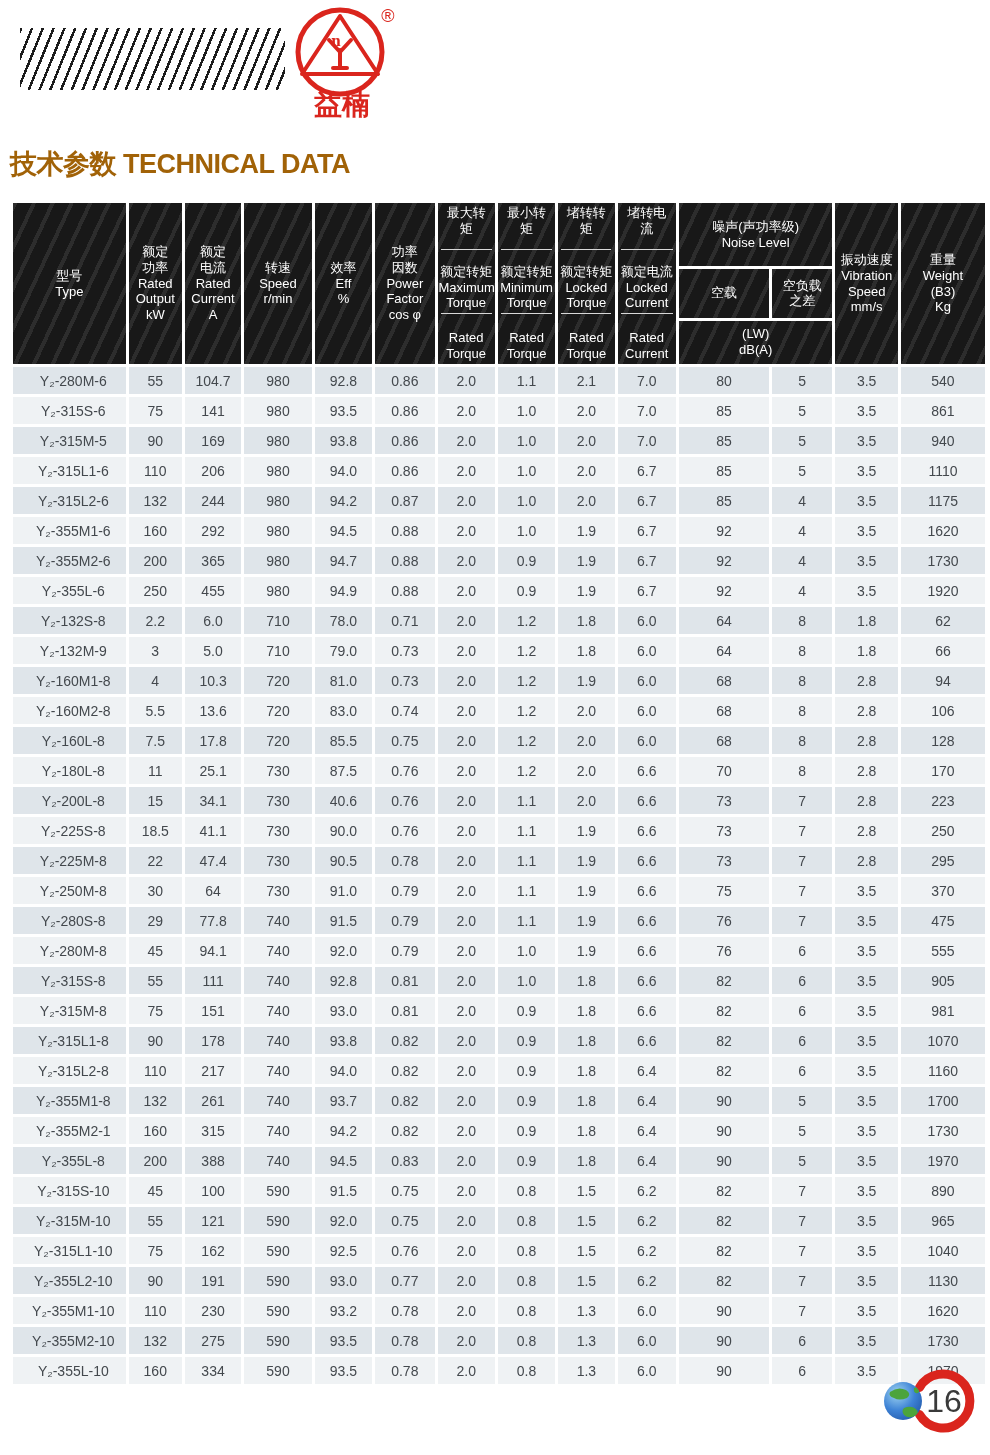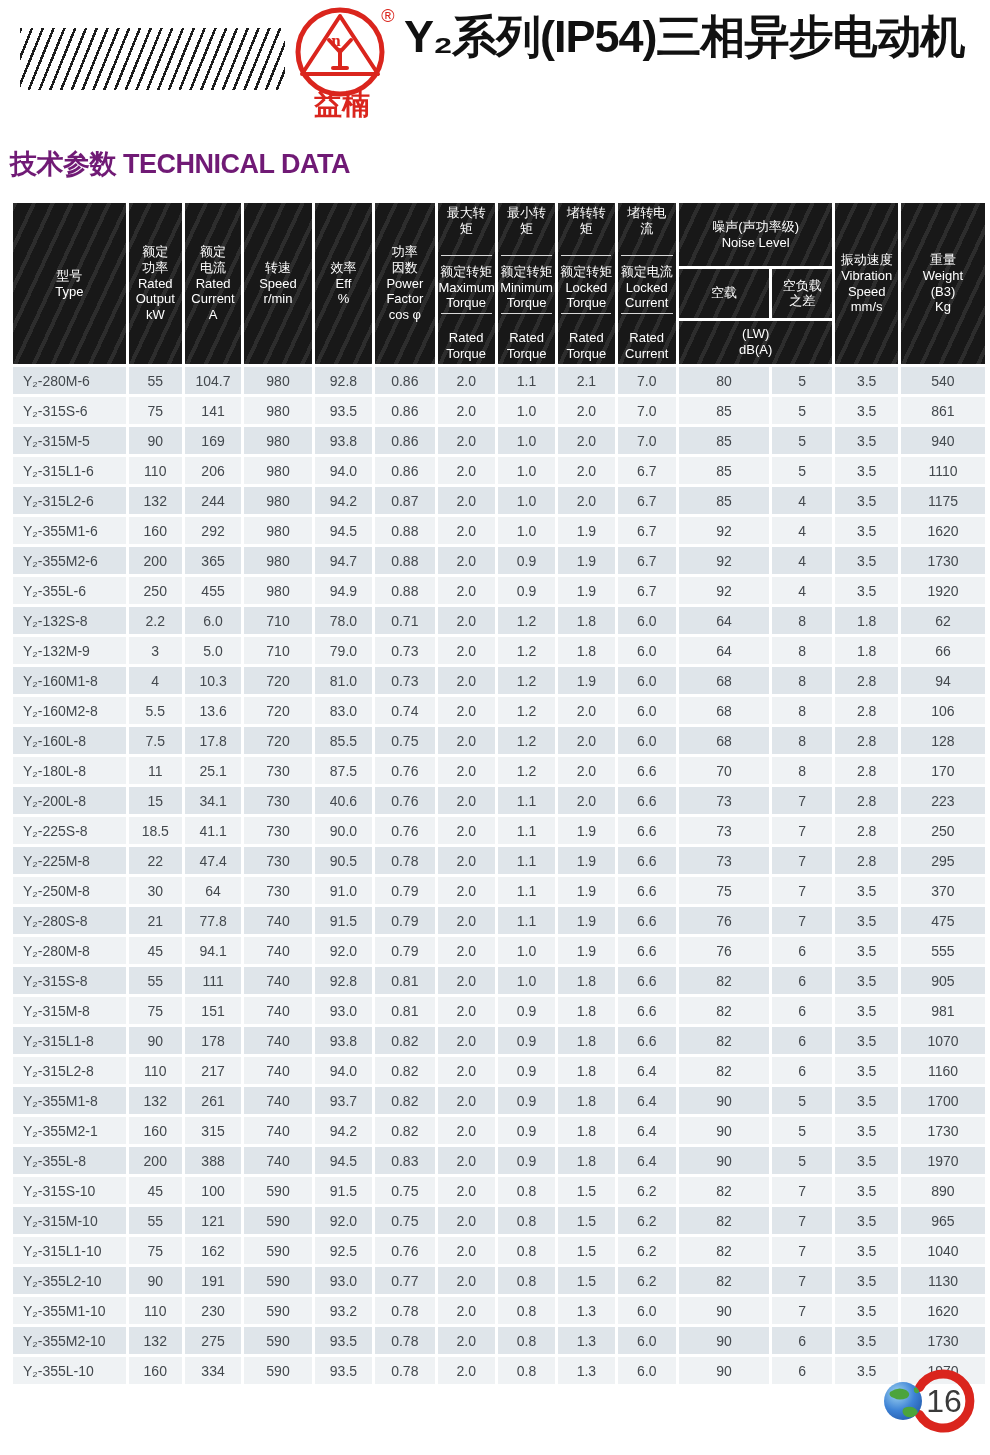--- a/index.html
+++ b/index.html
@@ -6,33 +6,33 @@
   .page{position:relative;width:990px;height:1455px;background:#fff;overflow:hidden;
         font-family:"Liberation Sans","DejaVu Sans",sans-serif;}
 
   
   .hatch{position:absolute;left:20px;top:28px;width:265px;height:62px;
          background:repeating-linear-gradient(112deg,#1c1c1c 0 2.5px,transparent 2.5px 10px);}
   .logo{position:absolute;left:292px;top:4px;width:106px;height:120px;}
   .titles{position:absolute;left:404px;top:12px;width:580px;}
   .title-cn{font-size:45px;font-weight:bold;color:#111;letter-spacing:-1px;line-height:1.1;white-space:nowrap;}
   .title-en{font-size:26px;font-weight:bold;color:#111;letter-spacing:-0.5px;margin-top:3px;white-space:nowrap;}
-  .section-title{position:absolute;left:10px;top:146px;font-size:27px;font-weight:bold;color:#701a75;letter-spacing:-0.5px;}
+  .section-title{position:absolute;left:10px;top:146px;font-size:27px;font-weight:bold;color:#a16207;letter-spacing:-0.5px;}
 
   
   table.data{position:absolute;left:10px;top:200px;width:978px;
              border-collapse:separate;border-spacing:3px;background:#fff;table-layout:fixed;}
   th.hd{background-color:#181818;
         background-image:repeating-linear-gradient(115deg,rgba(255,255,255,.09) 0 4px,transparent 4px 17px);
         color:#fff;font-weight:normal;font-size:13px;line-height:1.22;vertical-align:middle;padding:2px 1px;}
   th.hd .ln{display:block;}
-  th.hd .u{display:inline-block;width:92%;border-bottom:1px solid #d8d8d8;padding-bottom:18px;margin-bottom:8px;}
+  th.hd .u{display:inline-block;width:92%;border-bottom:1px solid #d8d8d8;padding-bottom:12px;margin-bottom:14px;}
   th.hd .topline{display:inline-block;width:92%;border-top:1px solid #d8d8d8;padding-top:16px;margin-top:2px;}
   td{font-size:14px;color:#43484d;text-align:center;height:27px;padding:0 2px;overflow:hidden;white-space:nowrap;}
-  td.type-col{text-align:left;padding-left:10px;}
+  td.type-col{text-align:center;padding-left:10px;}
   tbody tr:nth-child(odd) td{background:#dfe5ea;}
   tbody tr:nth-child(even) td{background:#eff2f4;}
 
   
   .foot-slogans{position:absolute;right:112px;top:1368px;text-align:right;}
   .slogan-cn{font-size:21px;font-weight:bold;color:#da251d;letter-spacing:2px;}
   .slogan-en{font-size:13.5px;color:#2e2e2e;margin-top:3px;letter-spacing:0.2px;}
   .page-badge{position:absolute;right:6px;top:1360px;width:104px;height:82px;}
 </style>
 </head>
@@ -45,21 +45,20 @@
   <svg class="logo" viewBox="0 0 106 120">
     <circle cx="48" cy="48" r="42" fill="none" stroke="#da251d" stroke-width="5"></circle>
     <path d="M48 12 L86 70 L10 70 Z" fill="none" stroke="#da251d" stroke-width="4" stroke-linejoin="round"></path>
     <text x="44" y="42" font-size="17" font-weight="bold" fill="#da251d" text-anchor="middle" font-family="Liberation Serif, DejaVu Serif, serif">n</text>
     <path d="M48 46 L48 64 M48 48 L37 36 M48 48 L59 36 M41 64 L55 64" fill="none" stroke="#da251d" stroke-width="4" stroke-linecap="round"></path>
     <text x="96" y="18" font-size="18" fill="#da251d" text-anchor="middle">®</text>
     <text x="50" y="110" font-size="28" font-weight="bold" fill="#da251d" text-anchor="middle">益楠</text>
   </svg>
 
   <div class="titles">
-    <div class="title-cn">Y₂系列(IP54)三相异步电动机</div>
   </div>
 
   <div class="section-title">技术参数 TECHNICAL DATA</div>
 
   <table class="data">
     <colgroup>
       <col style="width:110px">
         <col style="width:52px">
         <col style="width:55px">
         <col style="width:66px">
@@ -452,21 +451,21 @@
           <td>1.1</td>
           <td>1.9</td>
           <td>6.6</td>
           <td>75</td>
           <td>7</td>
           <td>3.5</td>
           <td>370</td>
         </tr>
         <tr>
           <td class="type-col">Y₂-280S-8</td>
-          <td>21</td>
+          <td>29</td>
           <td>77.8</td>
           <td>740</td>
           <td>91.5</td>
           <td>0.79</td>
           <td>2.0</td>
           <td>1.1</td>
           <td>1.9</td>
           <td>6.6</td>
           <td>76</td>
           <td>7</td>

